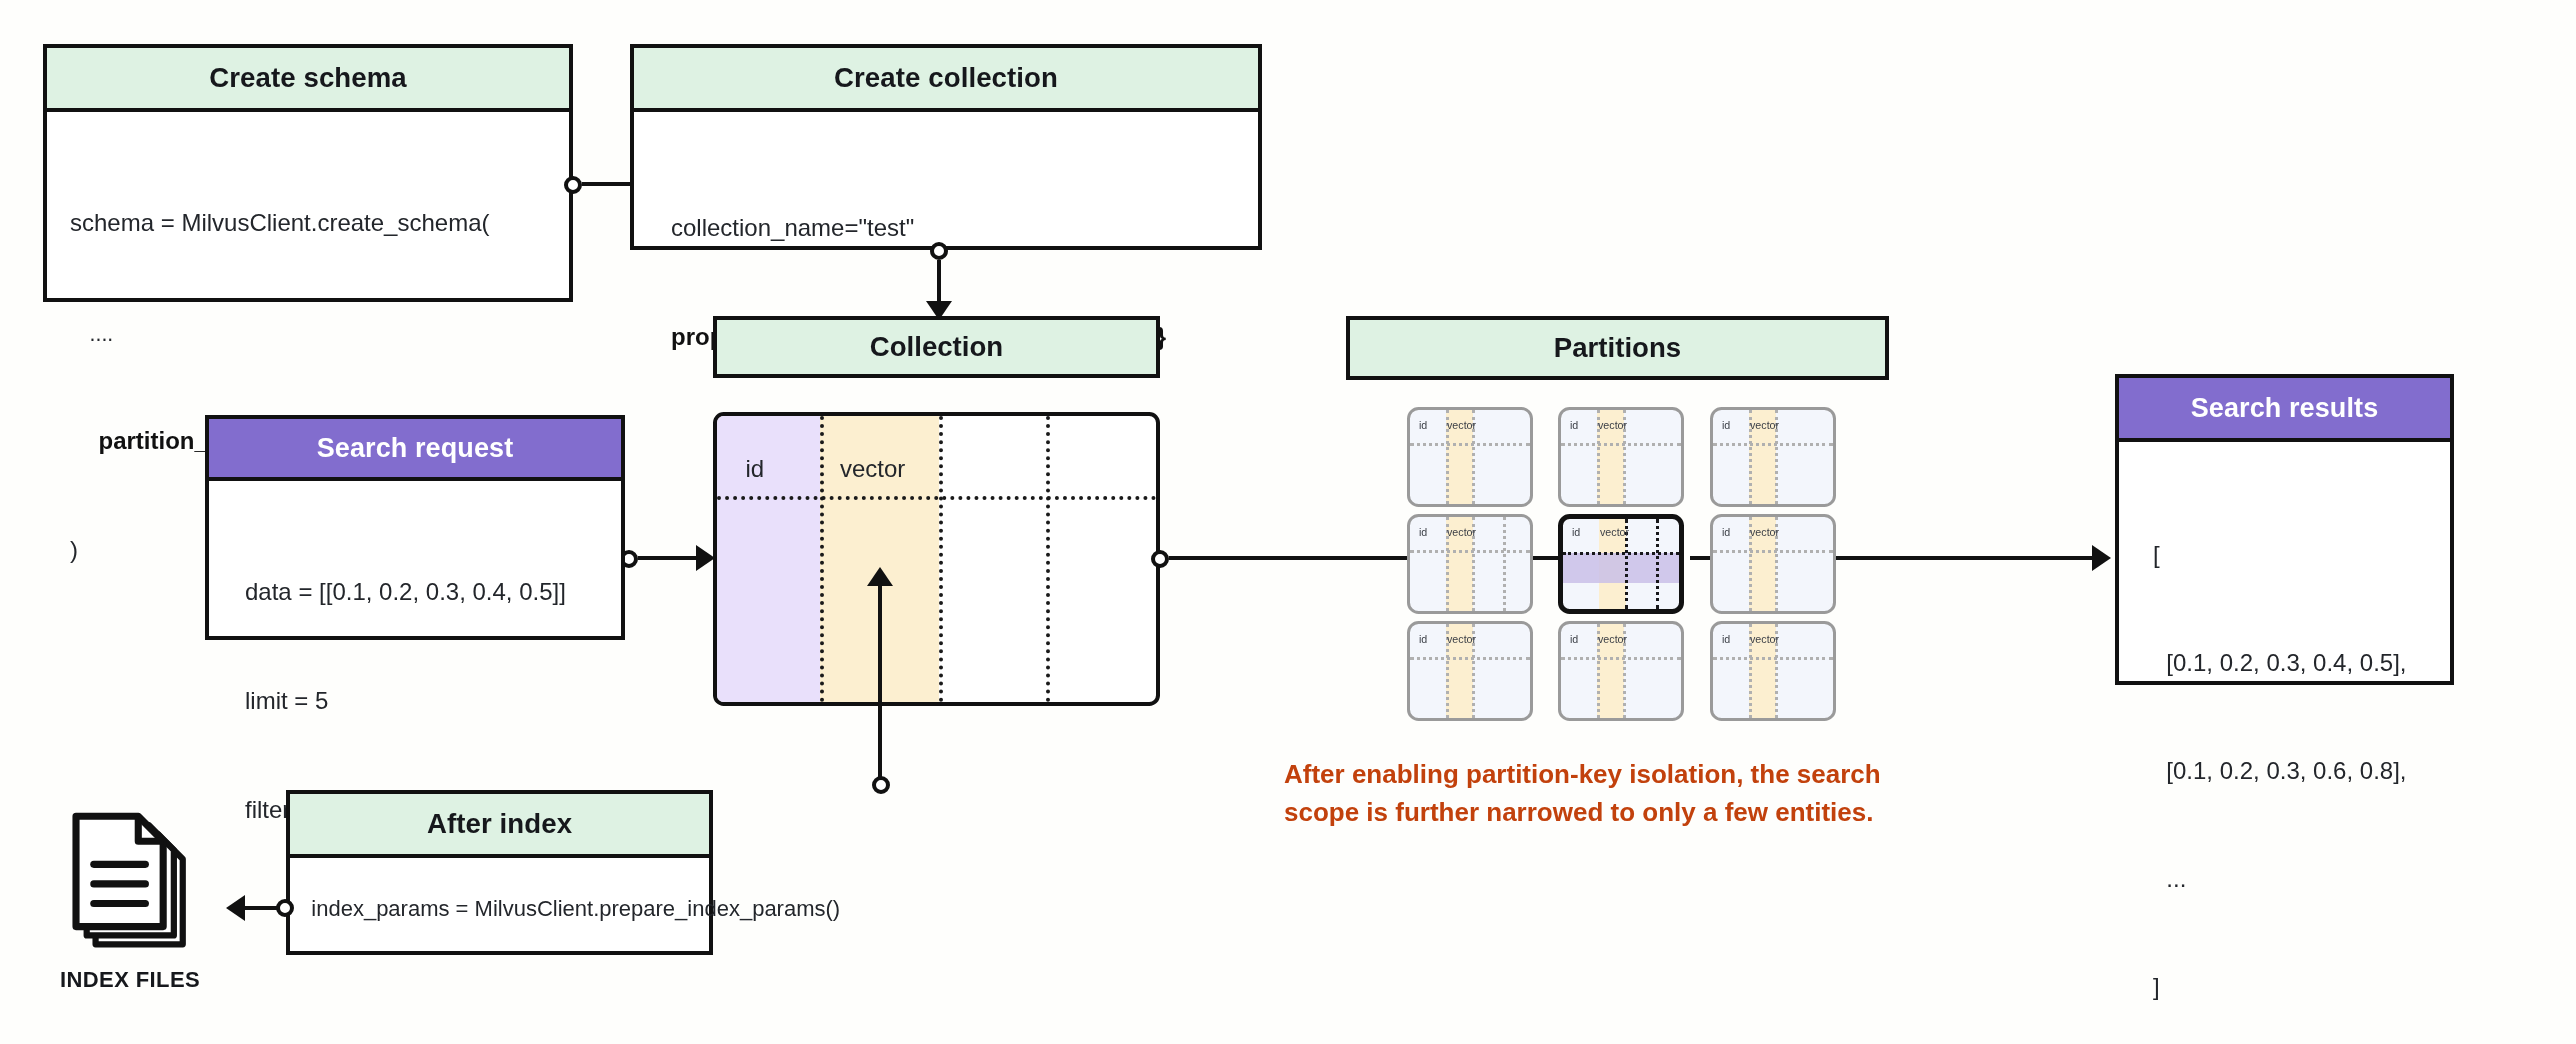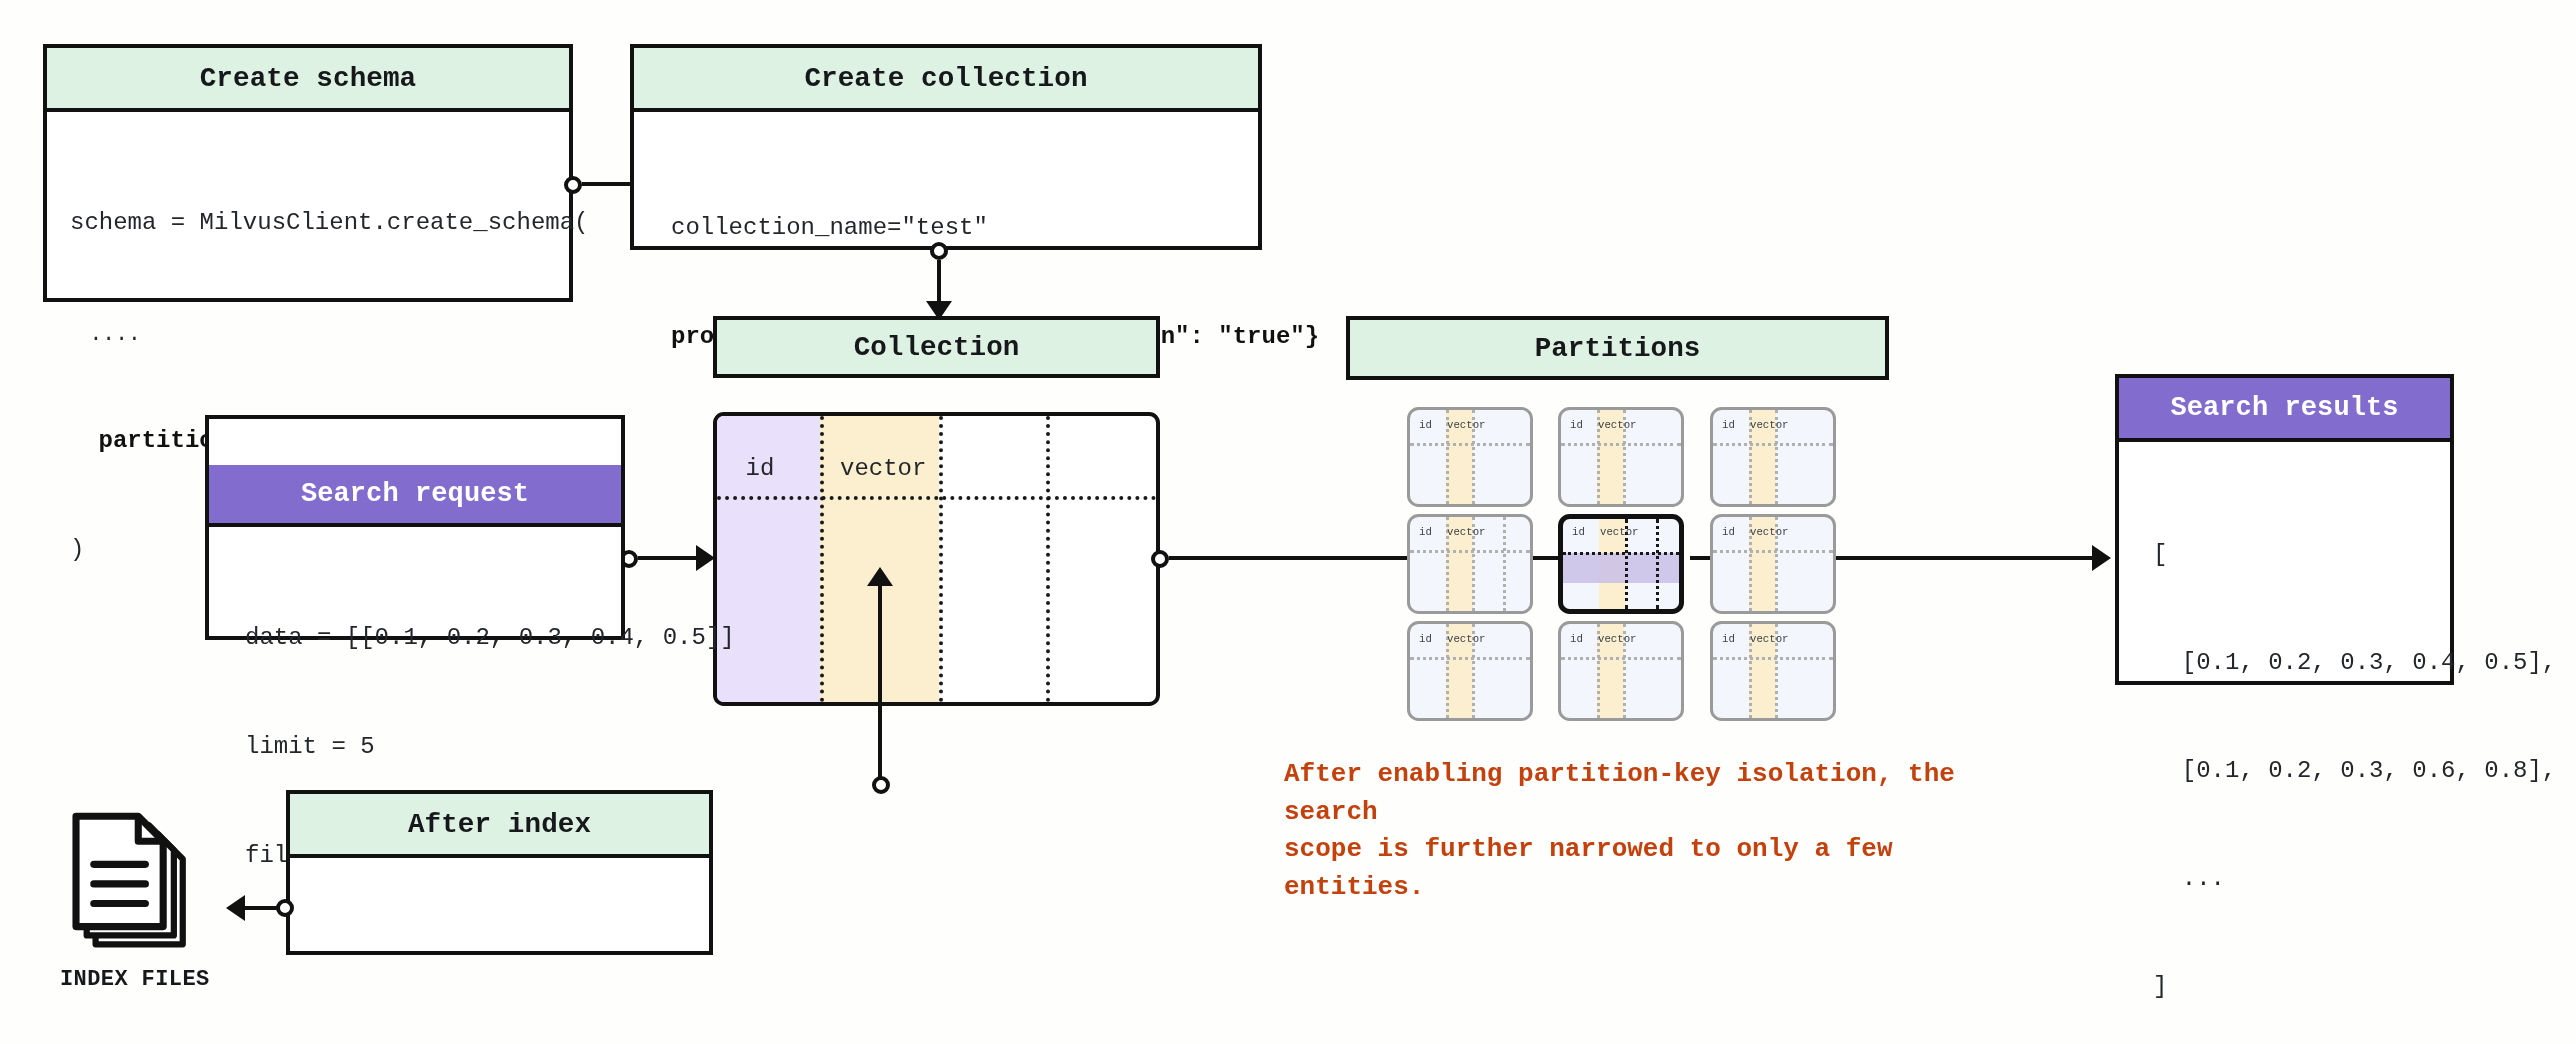--- a/index.html
+++ b/index.html
@@ -4,21 +4,21 @@
 <style>
   html,body{margin:0;padding:0;}
   body{
     width:2576px;height:1044px;
     background:#fefefc;
     font-family:"Liberation Sans", sans-serif;
     position:relative;
     overflow:hidden;
     color:#1f2328;
   }
-  #stage{position:absolute;left:0;top:0;width:2576px;height:1044px;font-family:Liberation Mono, monospace;}
+  #stage{position:absolute;left:0;top:0;width:2576px;height:1044px;}
 
   
   .card{position:absolute;border:4.4px solid #111;background:#fff;box-sizing:border-box;}
   .card > .hdr{
     box-sizing:border-box;width:100%;
     display:flex;align-items:center;justify-content:center;
     font-weight:bold;letter-spacing:0.1px;
   }
   .hdr.green{background:#def2e3;color:#16181c;border-bottom:4.4px solid #111;}
   .hdr.purple{background:#826dce;color:#ffffff;border-bottom:4.4px solid #111;}
@@ -148,21 +148,21 @@
 
   <div class="dot" style="left:1151px;top:550px;"></div>
   <div class="ln lnh" style="left:1169px;top:556px;width:229px;"></div>
   <div class="arrow-r" style="left:1564px;top:545px;"></div>
   <div class="ln lnh" style="left:1397px;top:556px;width:171px;"></div>
 
   <div class="ln lnh" style="left:1690px;top:556px;width:415px;"></div>
   <div class="arrow-r" style="left:2092px;top:545px;"></div>
 
   <div class="card" id="search-request" style="left:205px;top:415px;width:420px;height:225px;">
-    <div class="hdr purple" style="height:62px;font-size:27px;margin-top:46px;">Search request</div>
+    <div class="hdr purple" style="height:62px;font-size:27px;">Search request</div>
     <div class="body" style="height:154px;padding-top:19.6px;padding-left:36px;font-size:24px;">
       <div>data = [[0.1, 0.2, 0.3, 0.4, 0.5]]</div>
       <div>limit = 5</div>
       <div>filter = "partition_key == x"</div>
     </div>
   </div>
 
   <div class="banner" id="partitions-banner" style="left:1346px;top:316px;width:543px;height:64px;font-size:27.6px;">Partitions</div>
 
   <div class="partition" style="left:1407px;top:407px;width:126px;height:100px;">
@@ -251,20 +251,23 @@
       <div>  ...</div>
       <div>]</div>
     </div>
   </div>
 
   <div id="caption" style="left:1284px;top:756px;width:712px;">After enabling partition-key isolation, the search
 scope is further narrowed to only a few entities.</div>
 
   <div class="card" id="create-index" style="left:286px;top:790px;width:427px;height:165px;">
     <div class="hdr green" style="height:64px;font-size:27.6px;">After index</div>
+    <div class="body" style="height:101px;display:flex;align-items:center;padding-left:21.3px;font-size:22px;">
+      <span>index_params = MilvusClient.prepare_index_params()</span>
+    </div>
   </div>
 
   <div class="dot" style="left:276px;top:899px;"></div>
   <div class="ln lnh" style="left:242px;top:906px;width:37px;"></div>
   <div class="arrow-l" style="left:226px;top:895px;"></div>
 
   <div id="index-files" style="left:60px;top:809px;width:205px;height:196px;">
     <svg width="169" height="156" viewBox="0 0 190 175">
 
       <path d="M40 28 L110 28 L138 56 L138 152 L40 152 Z" fill="#ffffff" stroke="#111" stroke-width="7" stroke-linejoin="round"></path>

